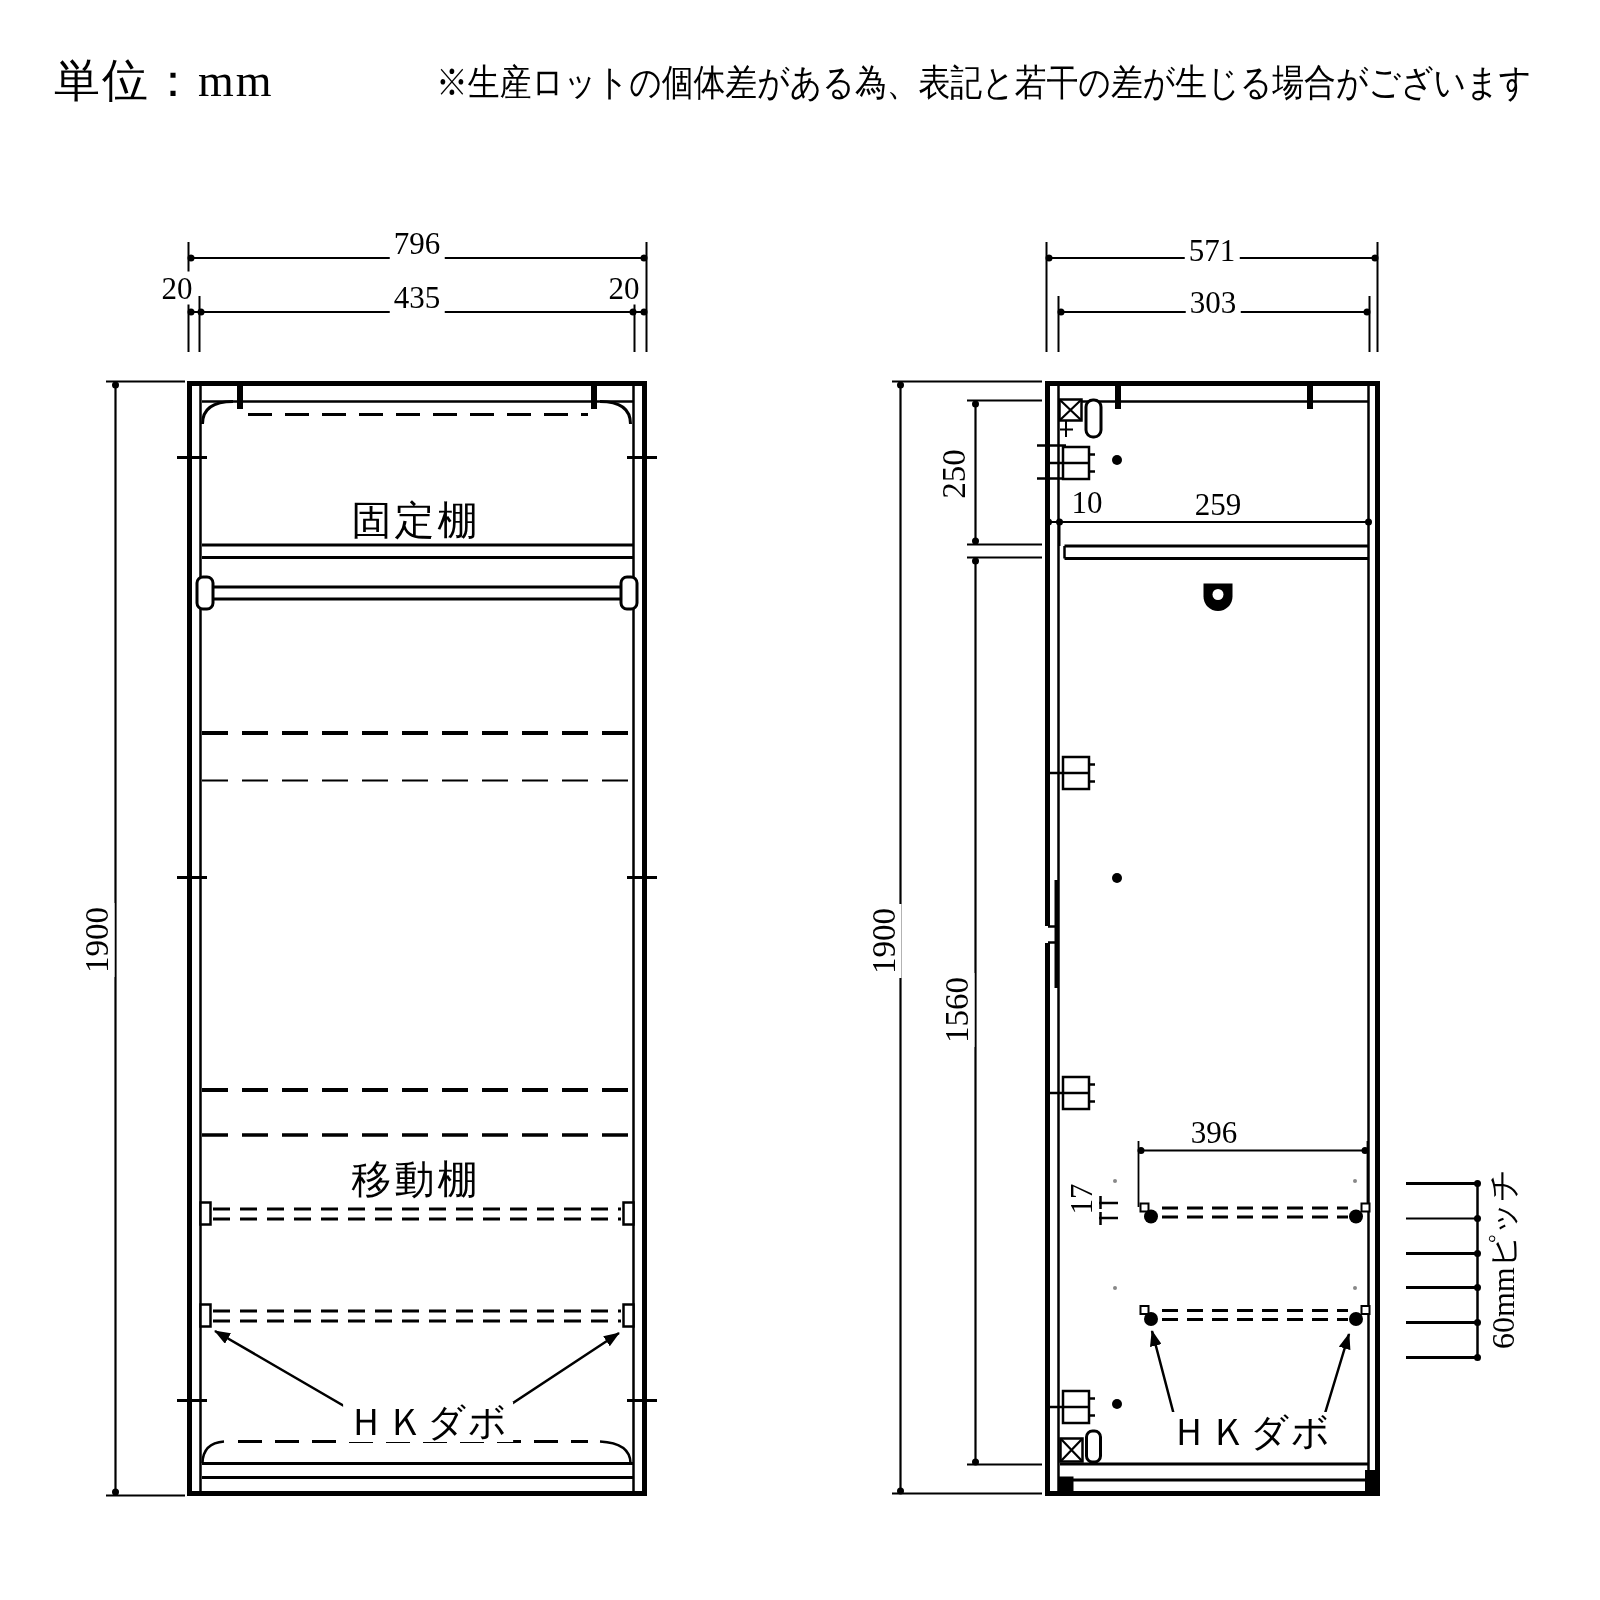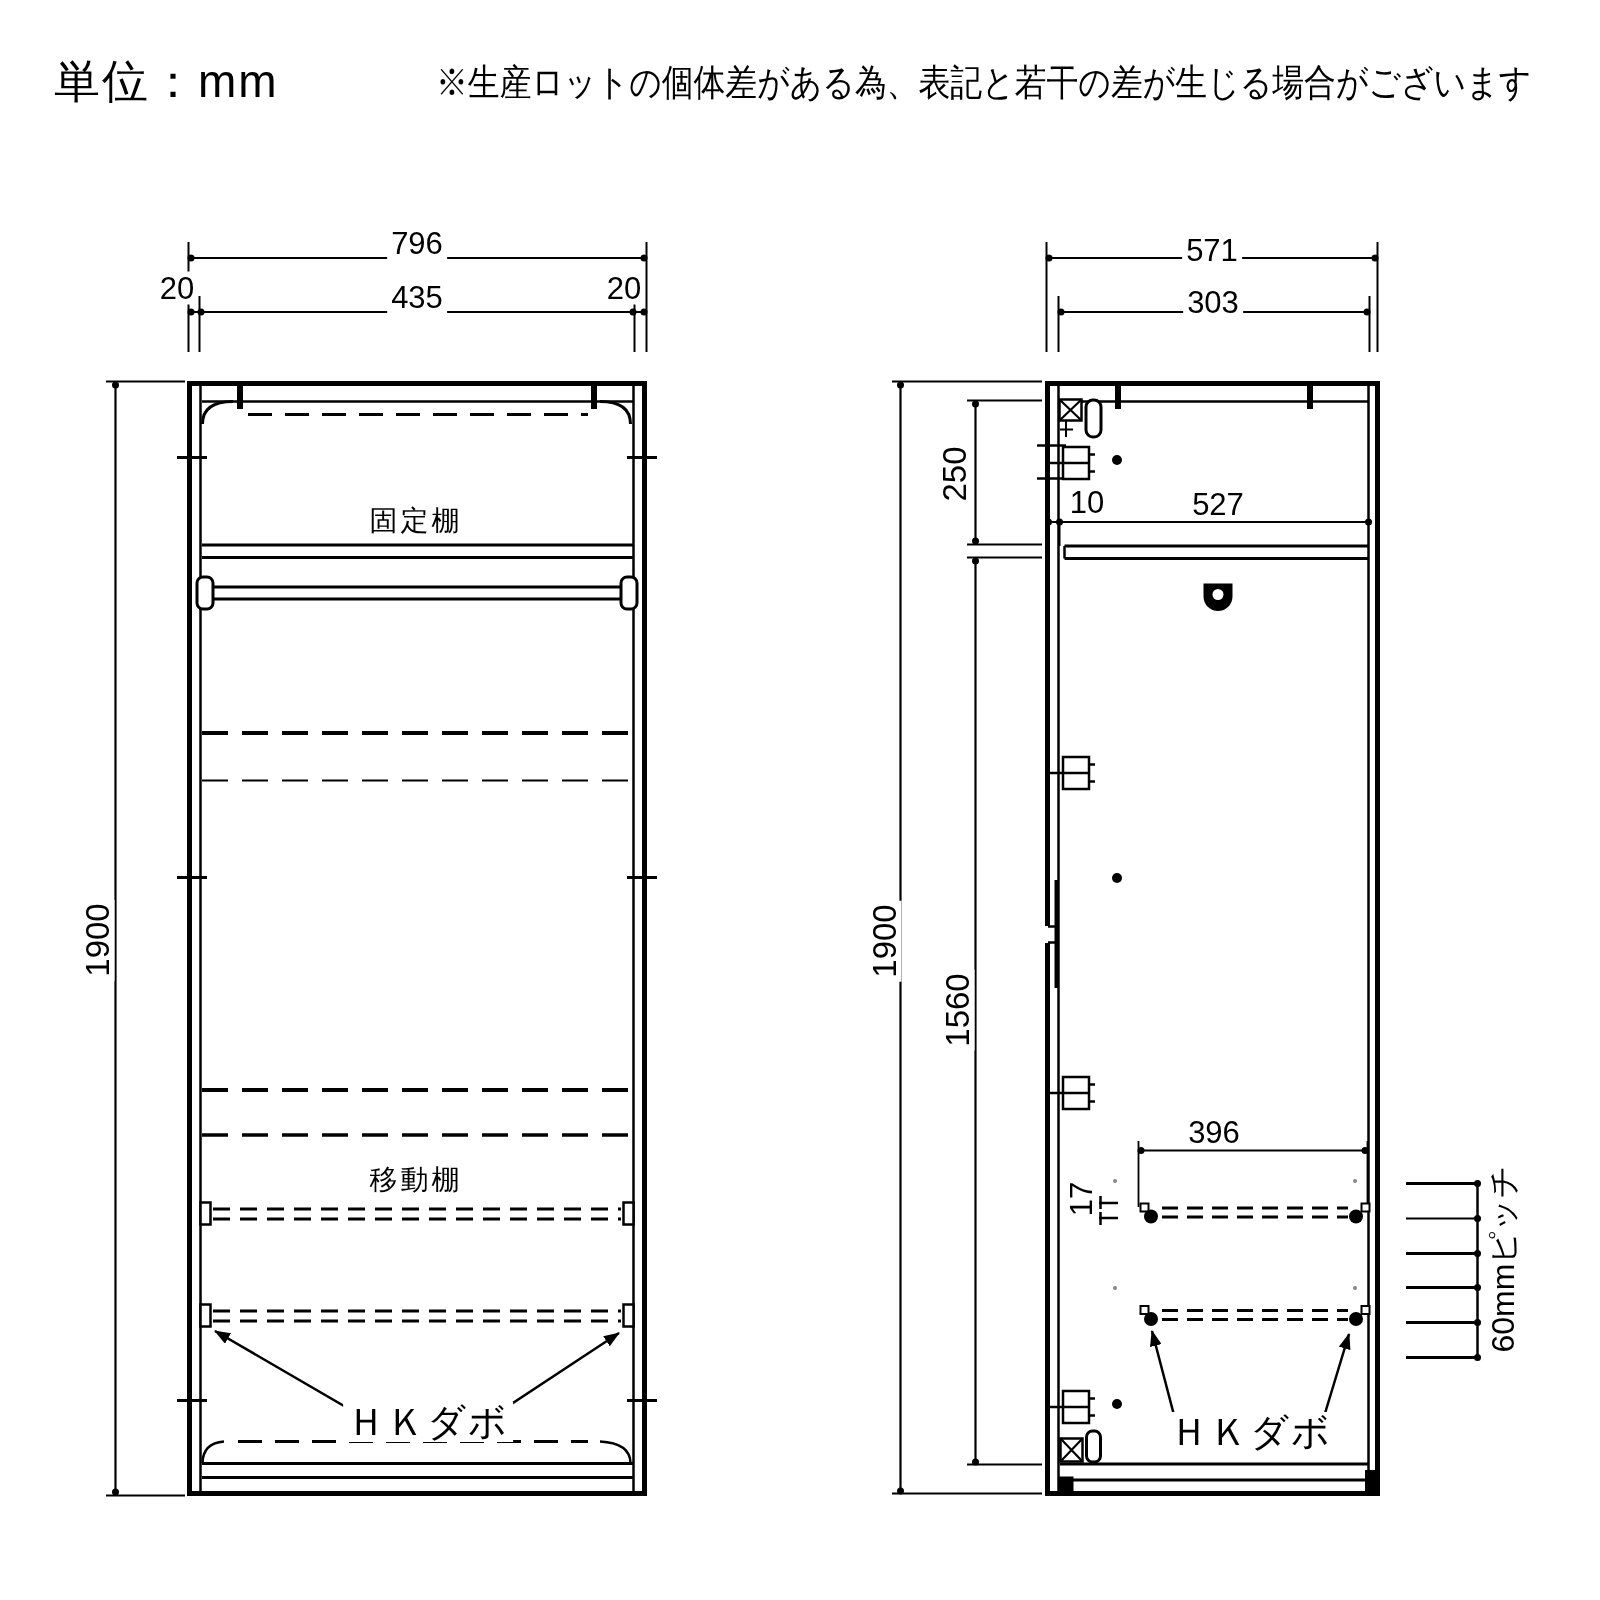--- a/index.html
+++ b/index.html
@@ -1,27 +1,27 @@
 <!DOCTYPE html>
 <html><head>
 <meta charset="utf-8">
 <style>
   html,body{margin:0;padding:0;background:#fff;}
   .canvas{position:relative;width:1600px;height:1600px;background:#ffffff;overflow:hidden;
-          font-family:Liberation Sans, sans-serif;color:#000;}
+          font-family:Liberation Serif, serif;color:#000;}
   svg{position:absolute;left:0;top:0;}
   .lbl{position:absolute;background:#fff;white-space:nowrap;line-height:1;
        transform:translate(-50%,-50%);padding:1px 4px;text-align:center;}
   .vert{transform:translate(-50%,-50%) rotate(-90deg);}
   .tl{transform:none;padding:0;}
   .unit{font-size:46px;letter-spacing:2px;font-weight:500;}
   .note{font-size:37px;transform:scaleX(0.86);transform-origin:left top;letter-spacing:0px;}
   .dim{font-size:31px;}
   .dimv{font-size:33px;}
-  .jp{font-size:28px;letter-spacing:3px;}
+  .jp{font-size:40px;letter-spacing:3px;}
   .hk{font-size:38px;letter-spacing:2px;margin-top:30px;}
   .pitch{font-size:32px;}
 </style>
 </head>
 <body>
 
 <div class="canvas">
 
 <svg width="1600" height="1600" viewBox="0 0 1600 1600">
   <defs>
@@ -277,20 +277,20 @@
 <span class="lbl vert dimv" style="left:97px;top:940px">1900</span>
 <span class="lbl jp" style="left:416px;top:521px">固定棚</span>
 <span class="lbl jp" style="left:416px;top:1180px">移動棚</span>
 <span class="lbl hk" style="left:428px;top:1392px">ＨＫダボ</span>
 
 <span class="lbl dim" style="left:1212px;top:250px">571</span>
 <span class="lbl dim" style="left:1213px;top:302px">303</span>
 <span class="lbl vert dimv" style="left:884px;top:941px">1900</span>
 <span class="lbl vert dimv" style="left:954px;top:474px">250</span>
 <span class="lbl dim" style="left:1087px;top:502px">10</span>
-<span class="lbl dim" style="left:1218px;top:504px">527</span>
+<span class="lbl dim" style="left:1218px;top:504px">259</span>
 <span class="lbl vert dimv" style="left:957px;top:1010px">1560</span>
 <span class="lbl dim" style="left:1214px;top:1132px">396</span>
 <span class="lbl vert dim" style="left:1081px;top:1199px">17</span>
 <span class="lbl hk" style="left:1251px;top:1402px">ＨＫダボ</span>
 <span class="lbl vert pitch" style="left:1503px;top:1259px">60mmピッチ</span>
 
 </div>
 
 </body></html>

